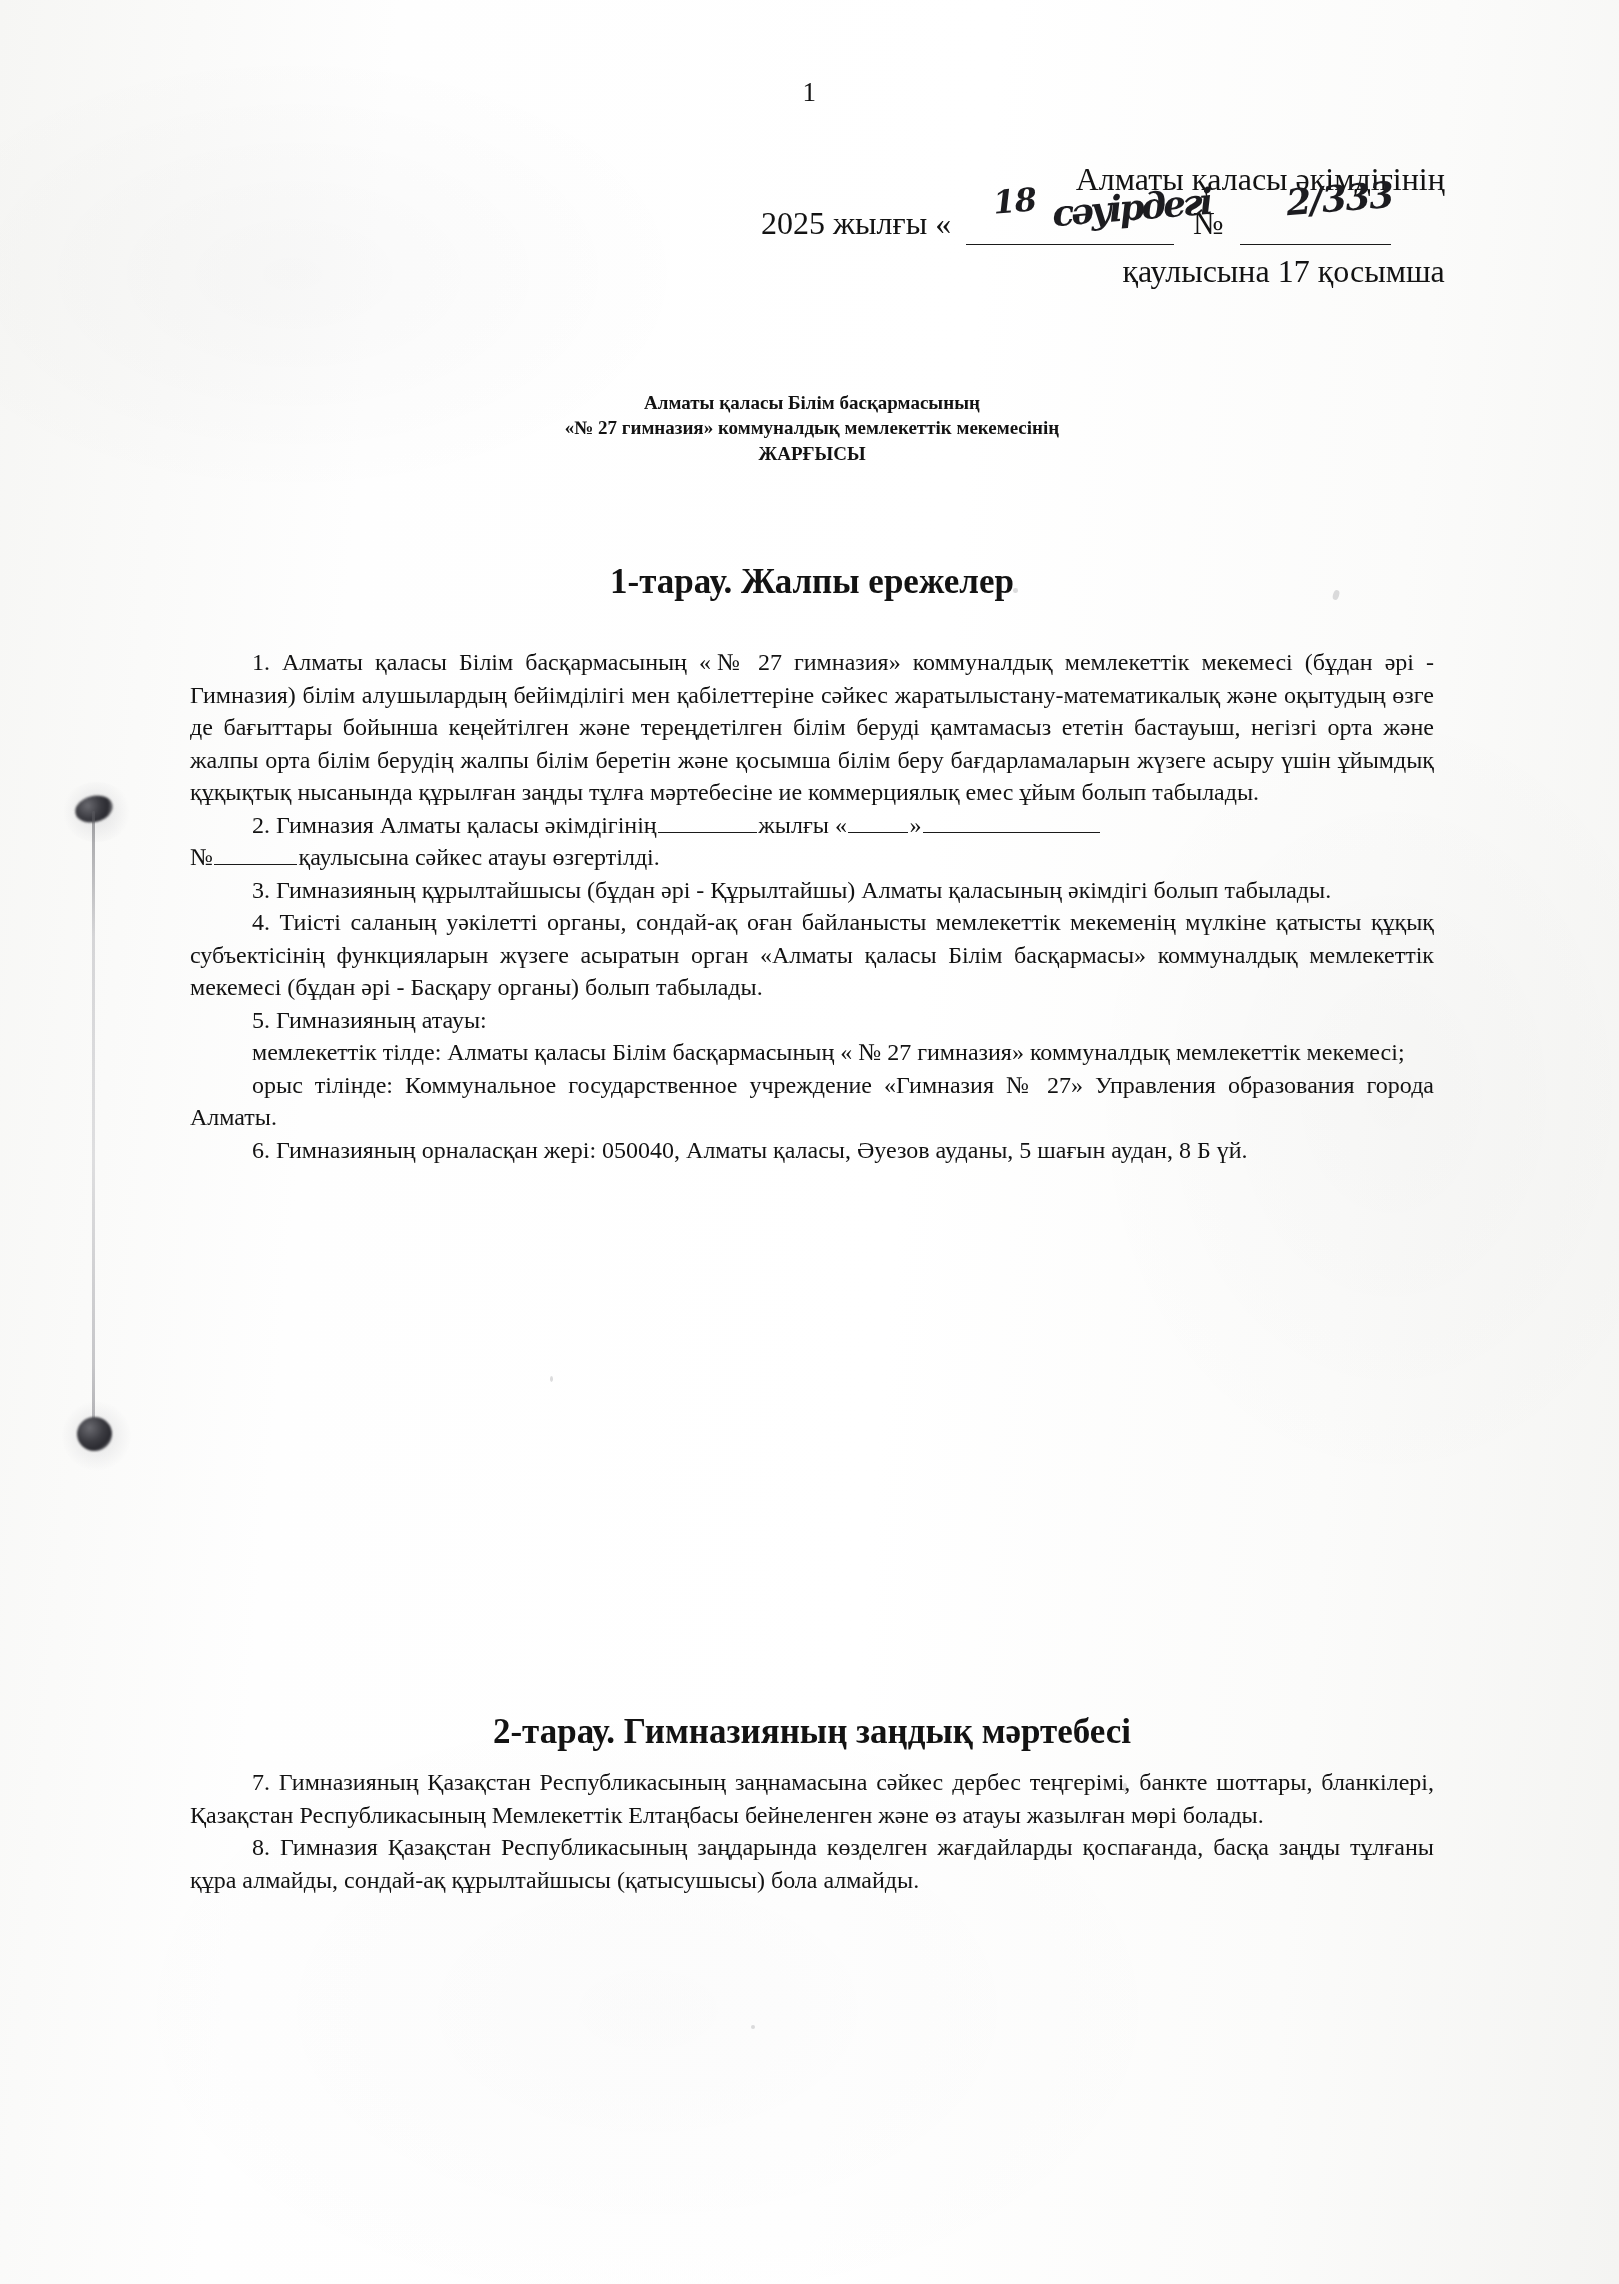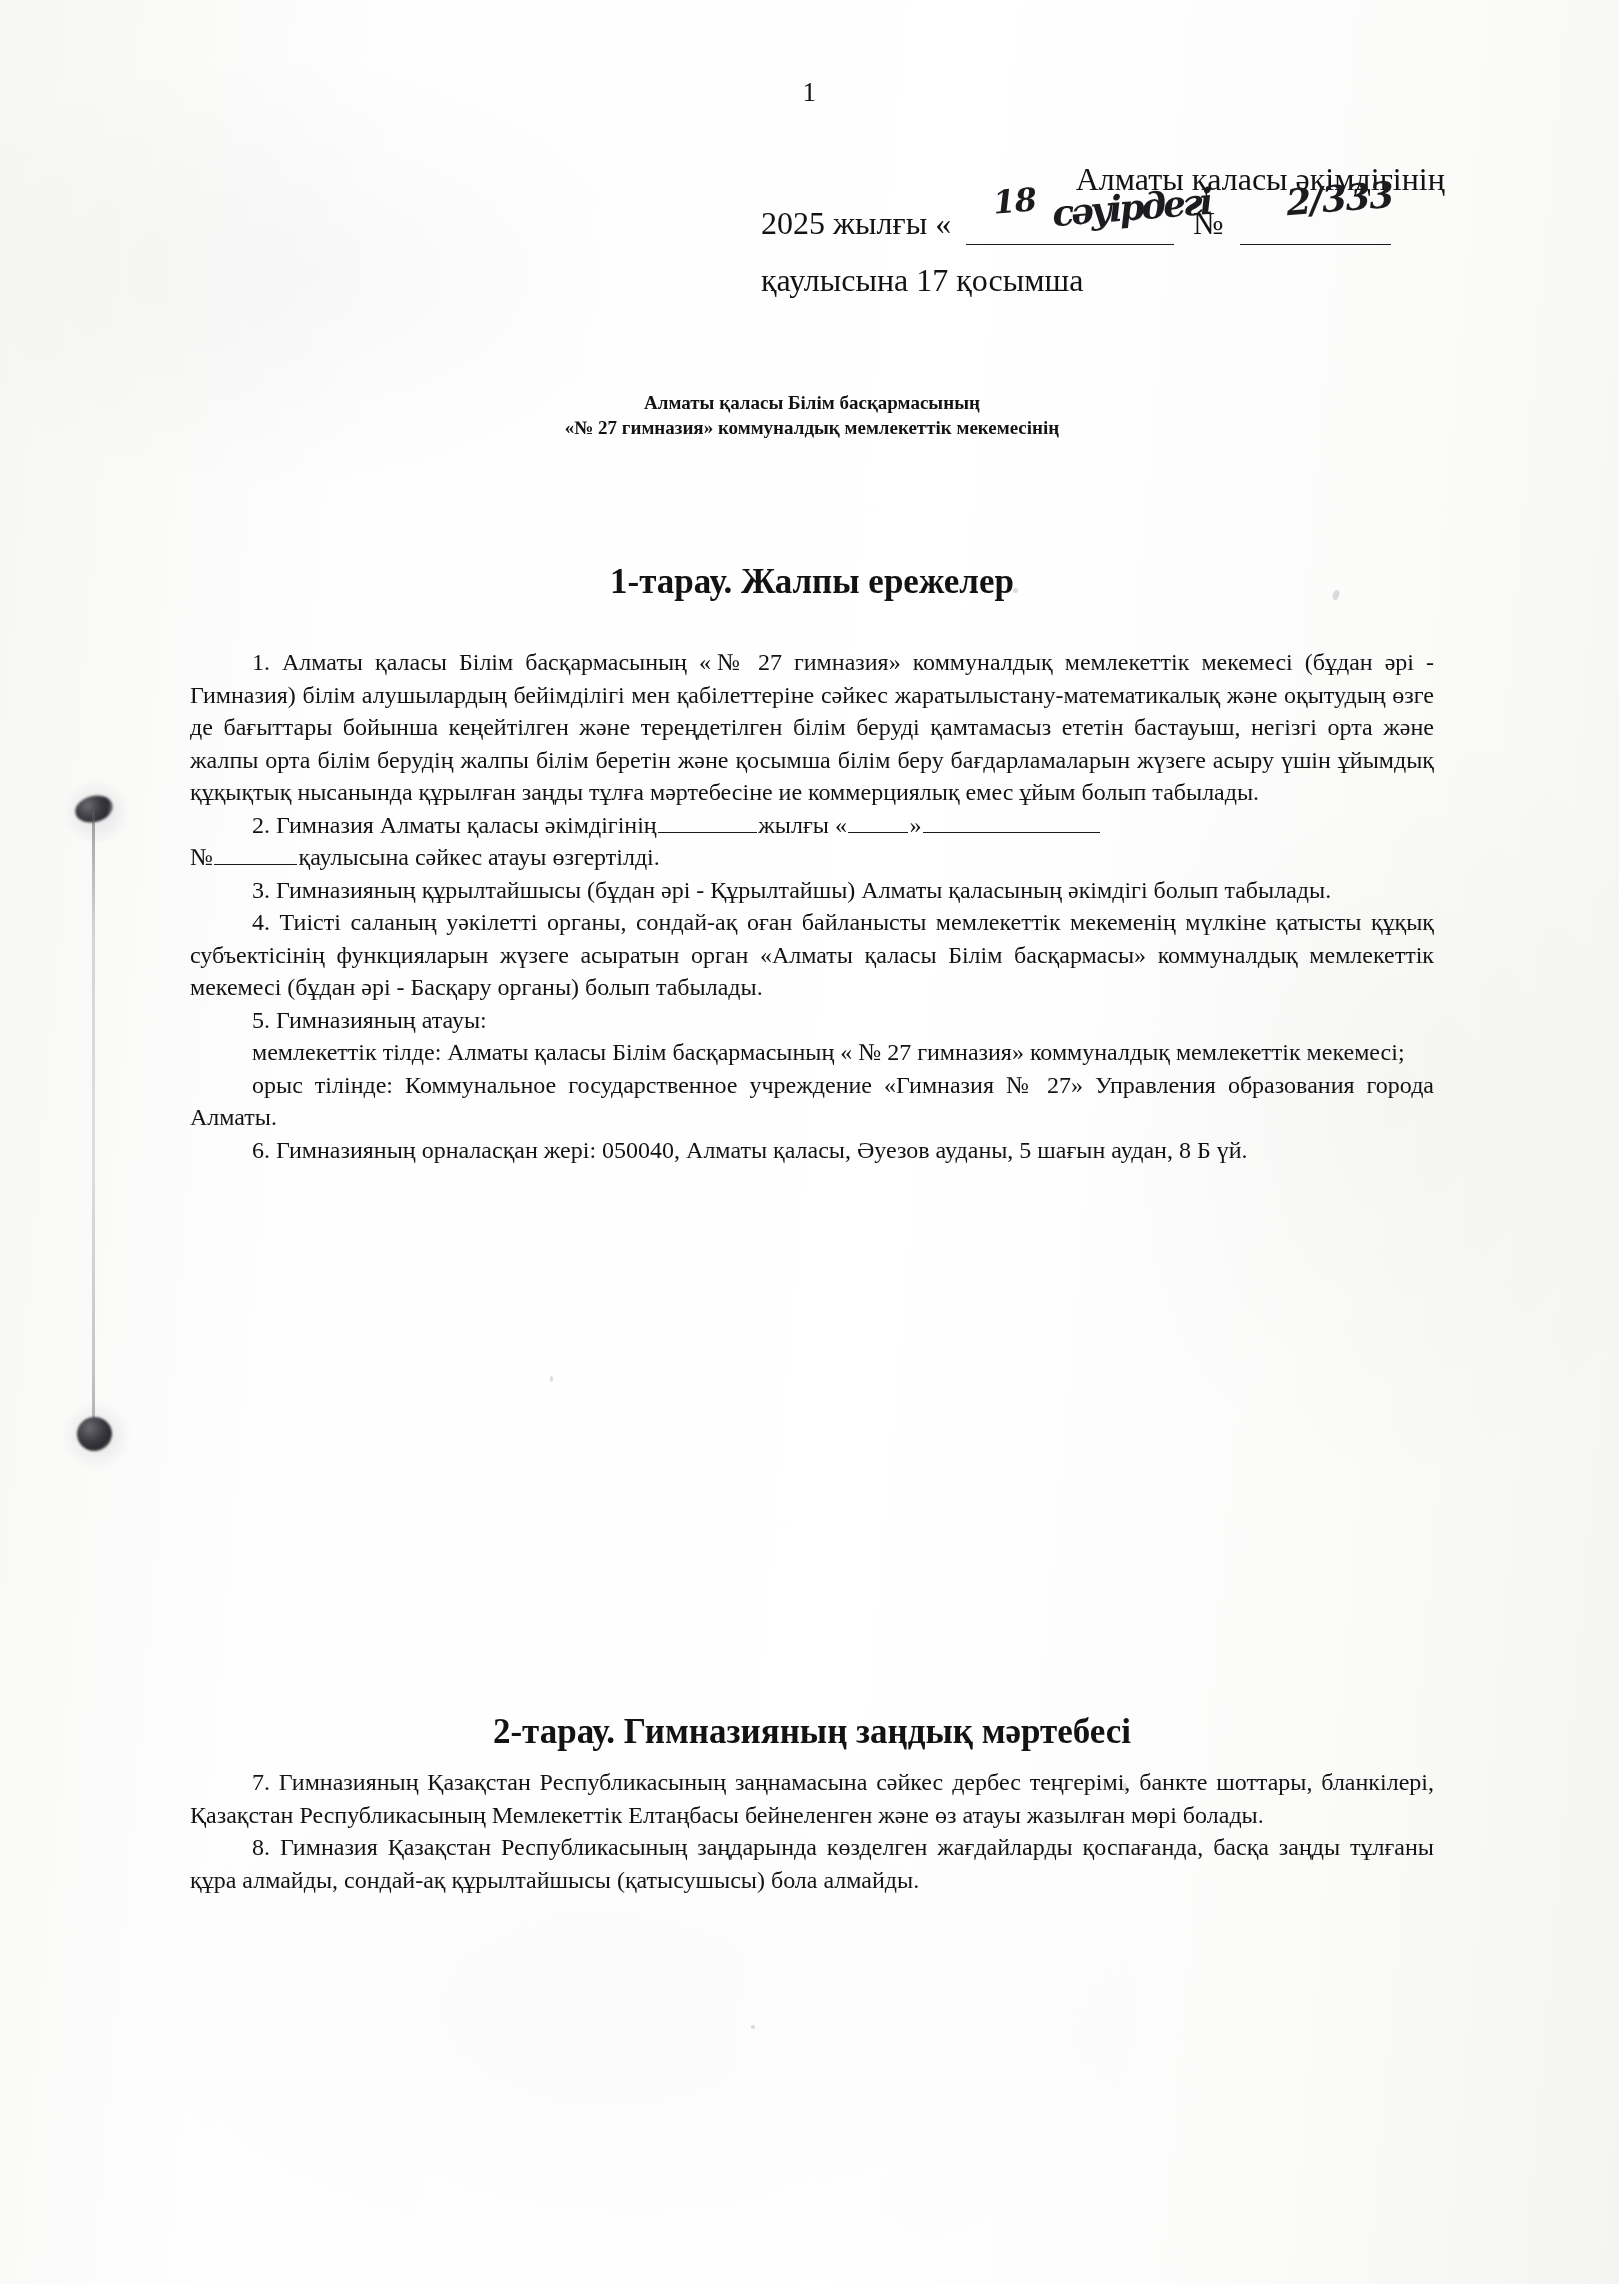--- a/index.html
+++ b/index.html
@@ -59,22 +59,23 @@
   .hdr-year { padding-right: 1.3px; }
   .fill-rule {
     display: inline-block;
     border-bottom: 1.9px solid #1a1a1a;
     height: 26px;
   }
   .rule-a { width: 208px; }
   .rule-b { width: 151px; }
   .hdr-no { padding: 0 3.9px 0 6.5px; }
   .hdr-line3 {
+    text-align: right;
     padding-right: 5.2px;
-    margin-top: 15px;
+    margin-top: 6px;
   }
 
   
   .handwriting {
     position: absolute;
     font-family: "DejaVu Serif", serif;
     font-style: italic;
     font-weight: 700;
     color: #1c1c20;
     transform: rotate(-4.5deg);
@@ -199,20 +200,21 @@
     <div class="hdr-line3">қаулысына 17 қосымша</div>
   </div>
 
   <div class="handwriting hw-day">18</div>
   <div class="handwriting hw-month">сәуірдегі</div>
   <div class="handwriting hw-num">2/333</div>
 
   <div class="doc-title">
     <div>Алматы қаласы Білім басқармасының</div>
     <div>«№ 27 гимназия» коммуналдық мемлекеттік мекемесінің</div>
+    <div>ЖАРҒЫСЫ</div>
   </div>
 
   <div class="chapter-heading chapter-1">1-тарау. Жалпы ережелер</div>
 
   <div class="body-block block-1">
     <p>1. Алматы қаласы Білім басқармасының «№ 27 гимназия» коммуналдық мемлекеттік мекемесі (бұдан әрі - Гимназия) білім алушылардың бейімділігі мен қабілеттеріне сәйкес жаратылыстану-математикалық және оқытудың өзге де бағыттары бойынша кеңейтілген және тереңдетілген білім беруді қамтамасыз ететін бастауыш, негізгі орта және жалпы орта білім берудің жалпы білім беретін және қосымша білім беру бағдарламаларын жүзеге асыру үшін ұйымдық құқықтық нысанында құрылған заңды тұлға мәртебесіне ие коммерциялық емес ұйым болып табылады.</p>
     <p>
       <span>2. Гимназия Алматы қаласы әкімдігінің</span><span class="inline-rule ir-1"></span><span>жылғы «</span><span class="inline-rule ir-2"></span><span>»</span><span class="inline-rule ir-3"></span>
     </p>
     <p class="no-indent">

